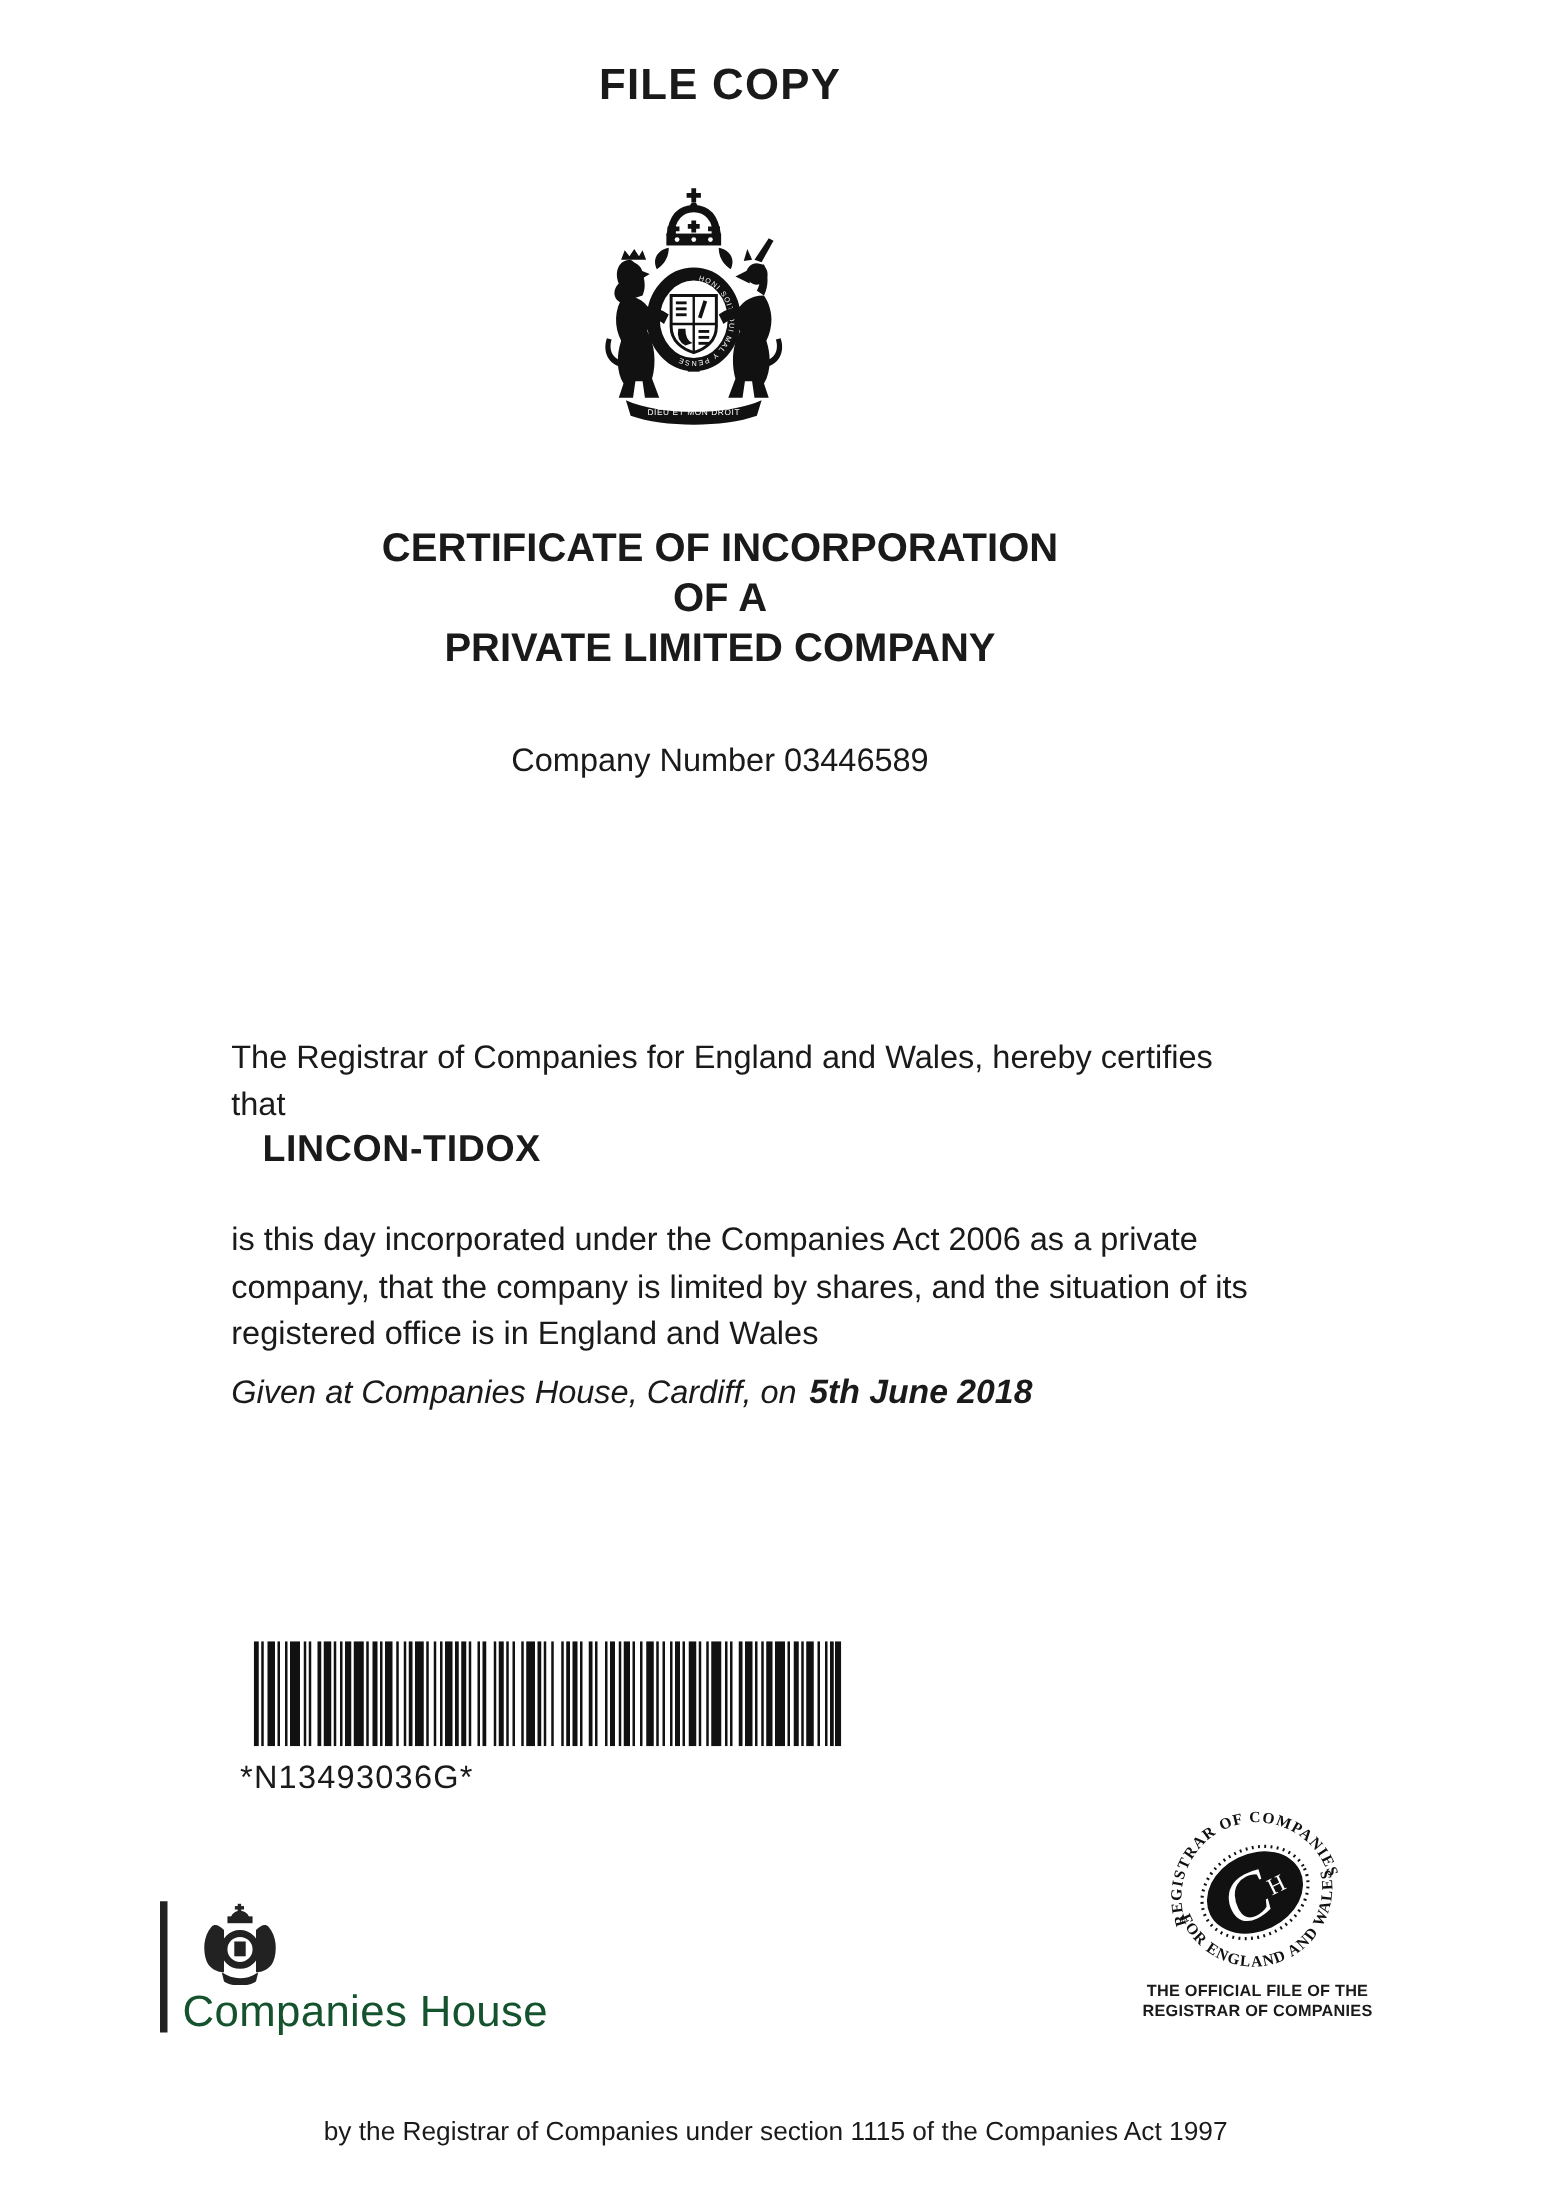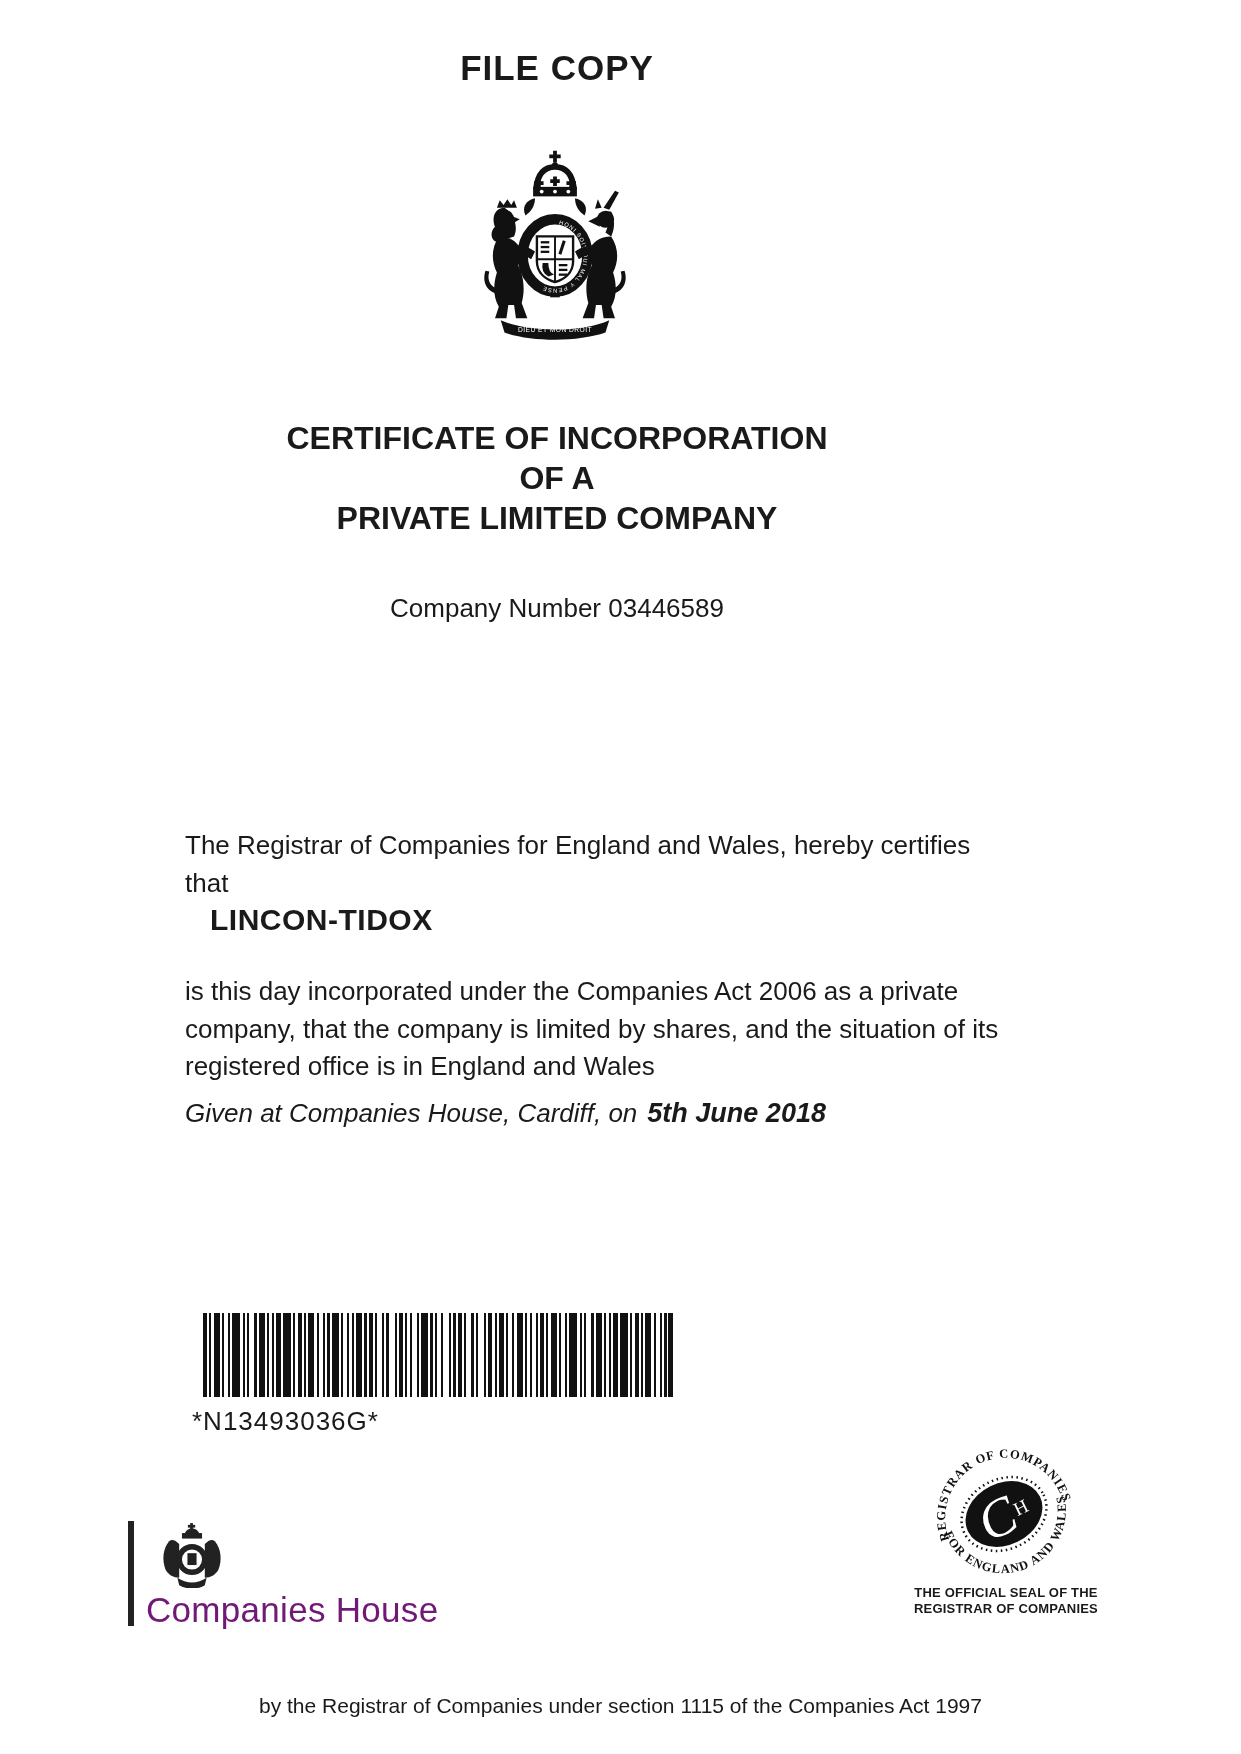--- a/index.html
+++ b/index.html
@@ -5,21 +5,21 @@
   html,body{margin:0;padding:0;background:#ffffff;}
   .page{
     position:relative;
     width:1241px;height:1754px;
     background:#ffffff;
     font-family:"Liberation Sans", sans-serif;
     color:#1a1a1a;
     overflow:hidden;
   }
   .abs{position:absolute;}
-  .content-center{left:0;width:1114px;text-align:center;}
+  .content-center{left:0;width:1114px;text-align:center;padding-left:19px;}
   .stamp{
     top:48px;
     font-size:35px;font-weight:bold;letter-spacing:1px;
   }
   .arms{left:455px;top:144px;width:200px;height:200px;}
   .cert-title{
     top:418px;
     font-size:32px;font-weight:bold;line-height:40px;
   }
   .company-number{
@@ -45,21 +45,21 @@
   .given-line .date{font-weight:bold;font-size:27px;margin-left:10px;}
   .barcode-wrap{left:203px;top:1313px;width:470px;height:84px;}
   .barcode-text{
     left:192px;top:1406px;
     font-size:26px;letter-spacing:1px;
   }
   .ch-bar{left:128px;top:1521px;width:6px;height:105px;background:#222;}
   .ch-crest{left:150px;top:1522px;width:84px;height:66px;}
   .ch-wordmark{
     left:146px;top:1590px;
-    font-size:35px;color:#701a75;letter-spacing:0.3px;
+    font-size:35px;color:#14532d;letter-spacing:0.3px;
   }
   .seal{left:928px;top:1438px;width:152px;height:152px;}
   .seal-caption{
     left:896px;top:1585px;width:220px;
     text-align:center;
     font-size:13px;font-weight:bold;line-height:15.5px;letter-spacing:0.2px;
   }
   .footer{
     left:0;width:1241px;top:1692px;
     text-align:center;
@@ -277,21 +277,21 @@
       </text>
       <g transform="rotate(-8 76 76)">
         <ellipse cx="76" cy="76" rx="44" ry="35" fill="none" stroke="#111" stroke-width="2.5" stroke-dasharray="1.5,3.5"></ellipse>
         <ellipse cx="76" cy="76" rx="40" ry="31" fill="#111"></ellipse>
         <text x="68" y="95" font-family="Liberation Serif, serif" font-style="italic" font-size="54" fill="#fff" text-anchor="middle">C</text>
         <text x="94" y="84" font-family="Liberation Serif, serif" font-size="19" fill="#fff" text-anchor="middle">H</text>
       </g>
     </g>
   </svg>
   <div class="abs seal-caption">
-    <div>THE OFFICIAL SEAL OF THE</div>
+    <div>THE OFFICIAL FILE OF THE</div>
     <div>REGISTRAR OF COMPANIES</div>
   </div>
 
   <div class="abs footer">
     <div>by the Registrar of Companies under section 1115 of the Companies Act 1997</div>
   </div>
 
 </div>
 
 </body></html>

